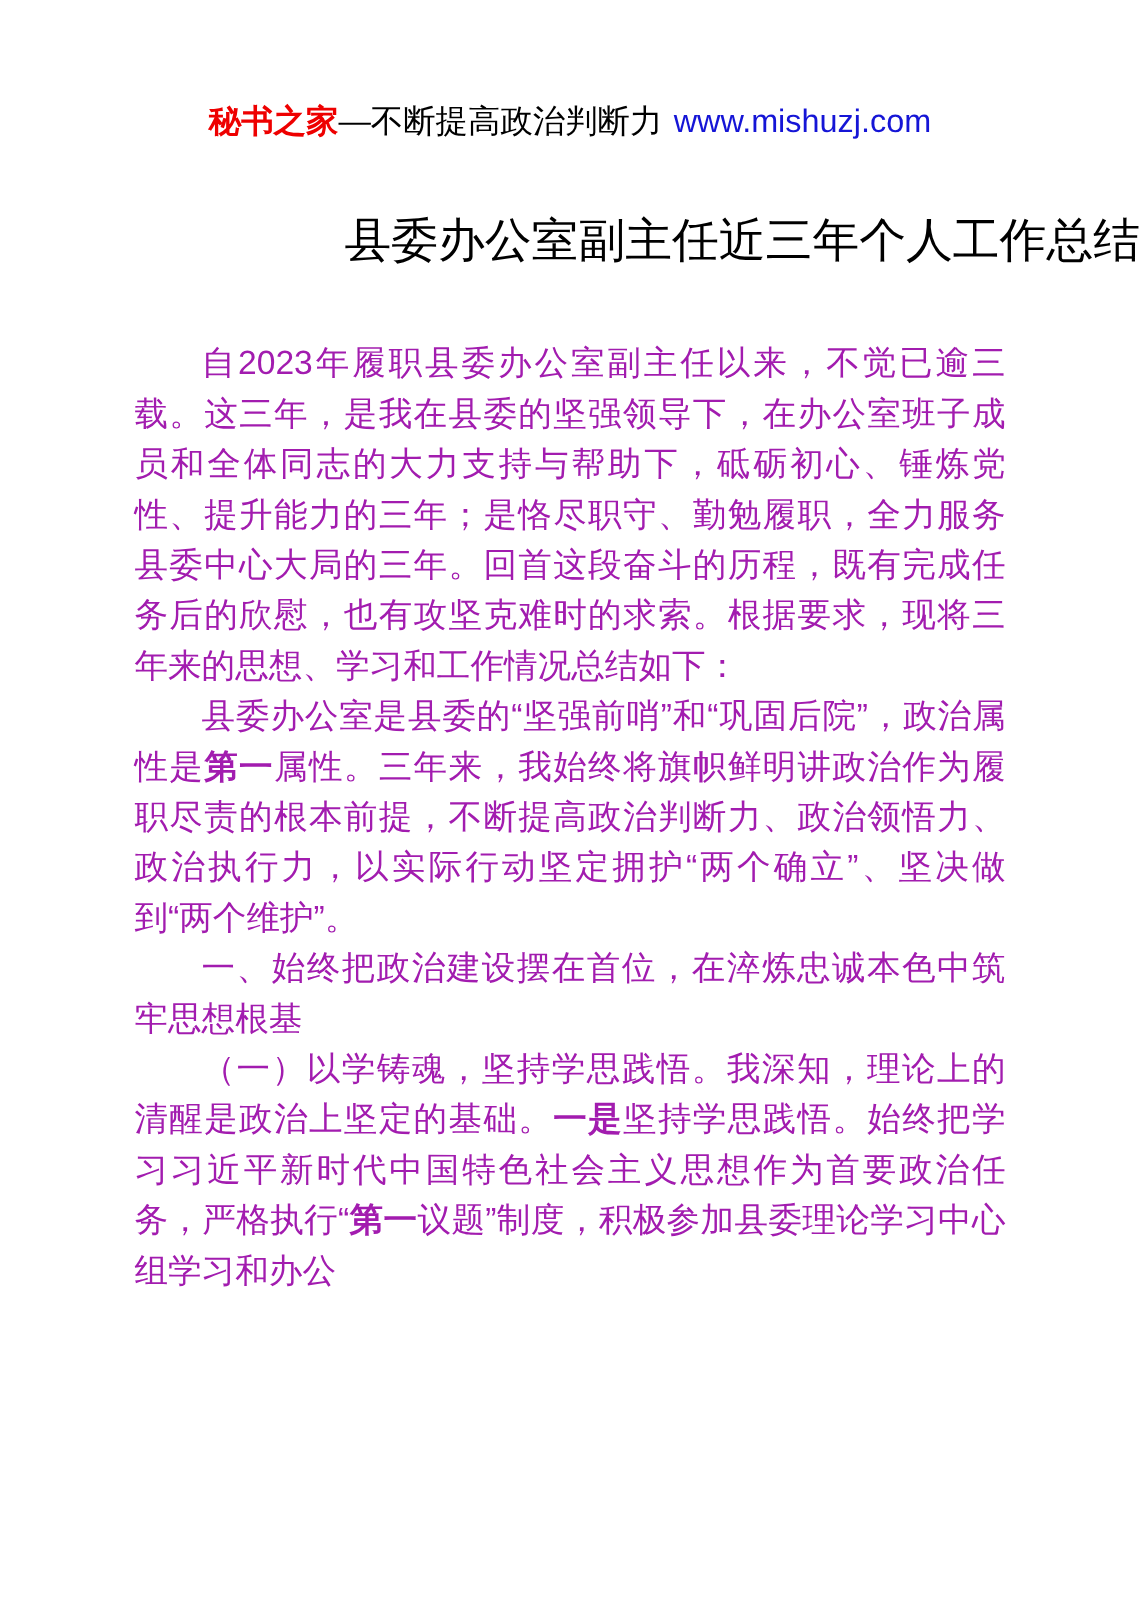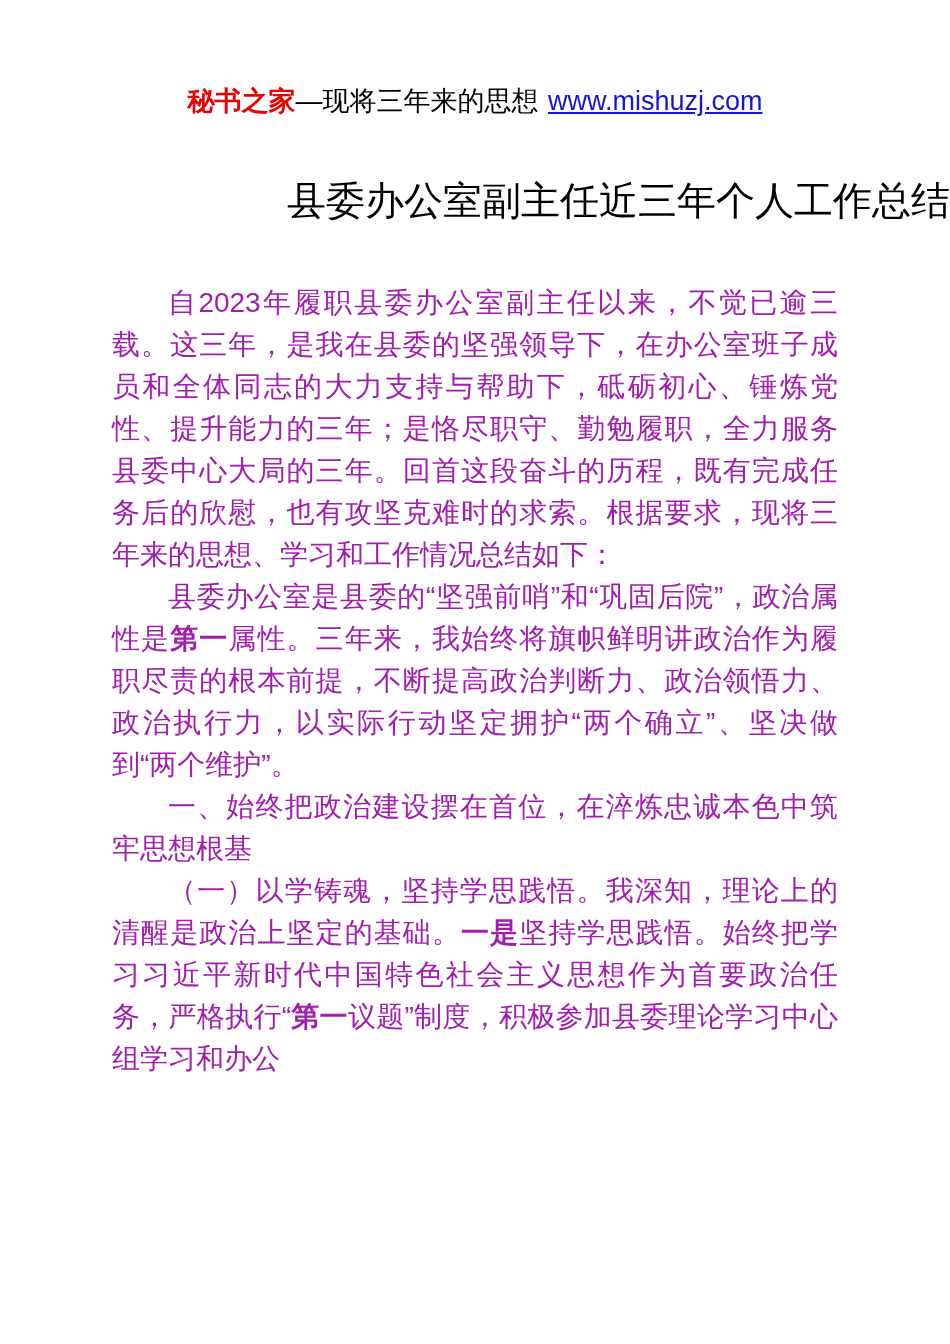--- a/index.html
+++ b/index.html
@@ -63,21 +63,21 @@
   .doc-body .run.bold {
     font-weight: 700;
   }
 </style>
 </head>
 <body>
 
 <div class="page">
 
   <div class="doc-header">
-    <span class="brand" style="color: rgb(238, 0, 0);">秘书之家</span><span class="dash">—</span><span class="tagline">现将三年来的思想</span><span class="url" style="color: rgb(21, 21, 214); text-decoration: underline;">www.mishuzj.com</span>
+    <span class="brand" style="color: rgb(238, 0, 0);">秘书之家</span><span class="dash">—</span><span class="tagline">不断提高政治判断力</span><span class="url" style="color: rgb(21, 21, 214);">www.mishuzj.com</span>
   </div>
 
   <h1 class="doc-title">县委办公室副主任近三年个人工作总结</h1>
 
   <div class="doc-body" id="doc-body">
       <p class="para body"><span class="run">自2023年履职县委办公室副主任以来，不觉已逾三载。这三年，是我在县委的坚强领导下，在办公室班子成员和全体同志的大力支持与帮助下，砥砺初心、锤炼党性、提升能力的三年；是恪尽职守、勤勉履职，全力服务县委中心大局的三年。回首这段奋斗的历程，既有完成任务后的欣慰，也有攻坚克难时的求索。根据要求，现将三年来的思想、学习和工作情况总结如下：</span></p>
       <p class="para body"><span class="run">县委办公室是县委的“坚强前哨”和“巩固后院”，政治属性是</span><span class="run bold">第一</span><span class="run">属性。三年来，我始终将旗帜鲜明讲政治作为履职尽责的根本前提，不断提高政治判断力、政治领悟力、政治执行力，以实际行动坚定拥护“两个确立”、坚决做到“两个维护”。</span></p>
       <p class="para heading"><span class="run">一、始终把政治建设摆在首位，在淬炼忠诚本色中筑牢思想根基</span></p>
       <p class="para body"><span class="run">（一）以学铸魂，坚持学思践悟。我深知，理论上的清醒是政治上坚定的基础。</span><span class="run bold">一是</span><span class="run">坚持学思践悟。始终把学习习近平新时代中国特色社会主义思想作为首要政治任务，严格执行“</span><span class="run bold">第一</span><span class="run">议题”制度，积极参加县委理论学习中心组学习和办公</span></p>
     </div>

